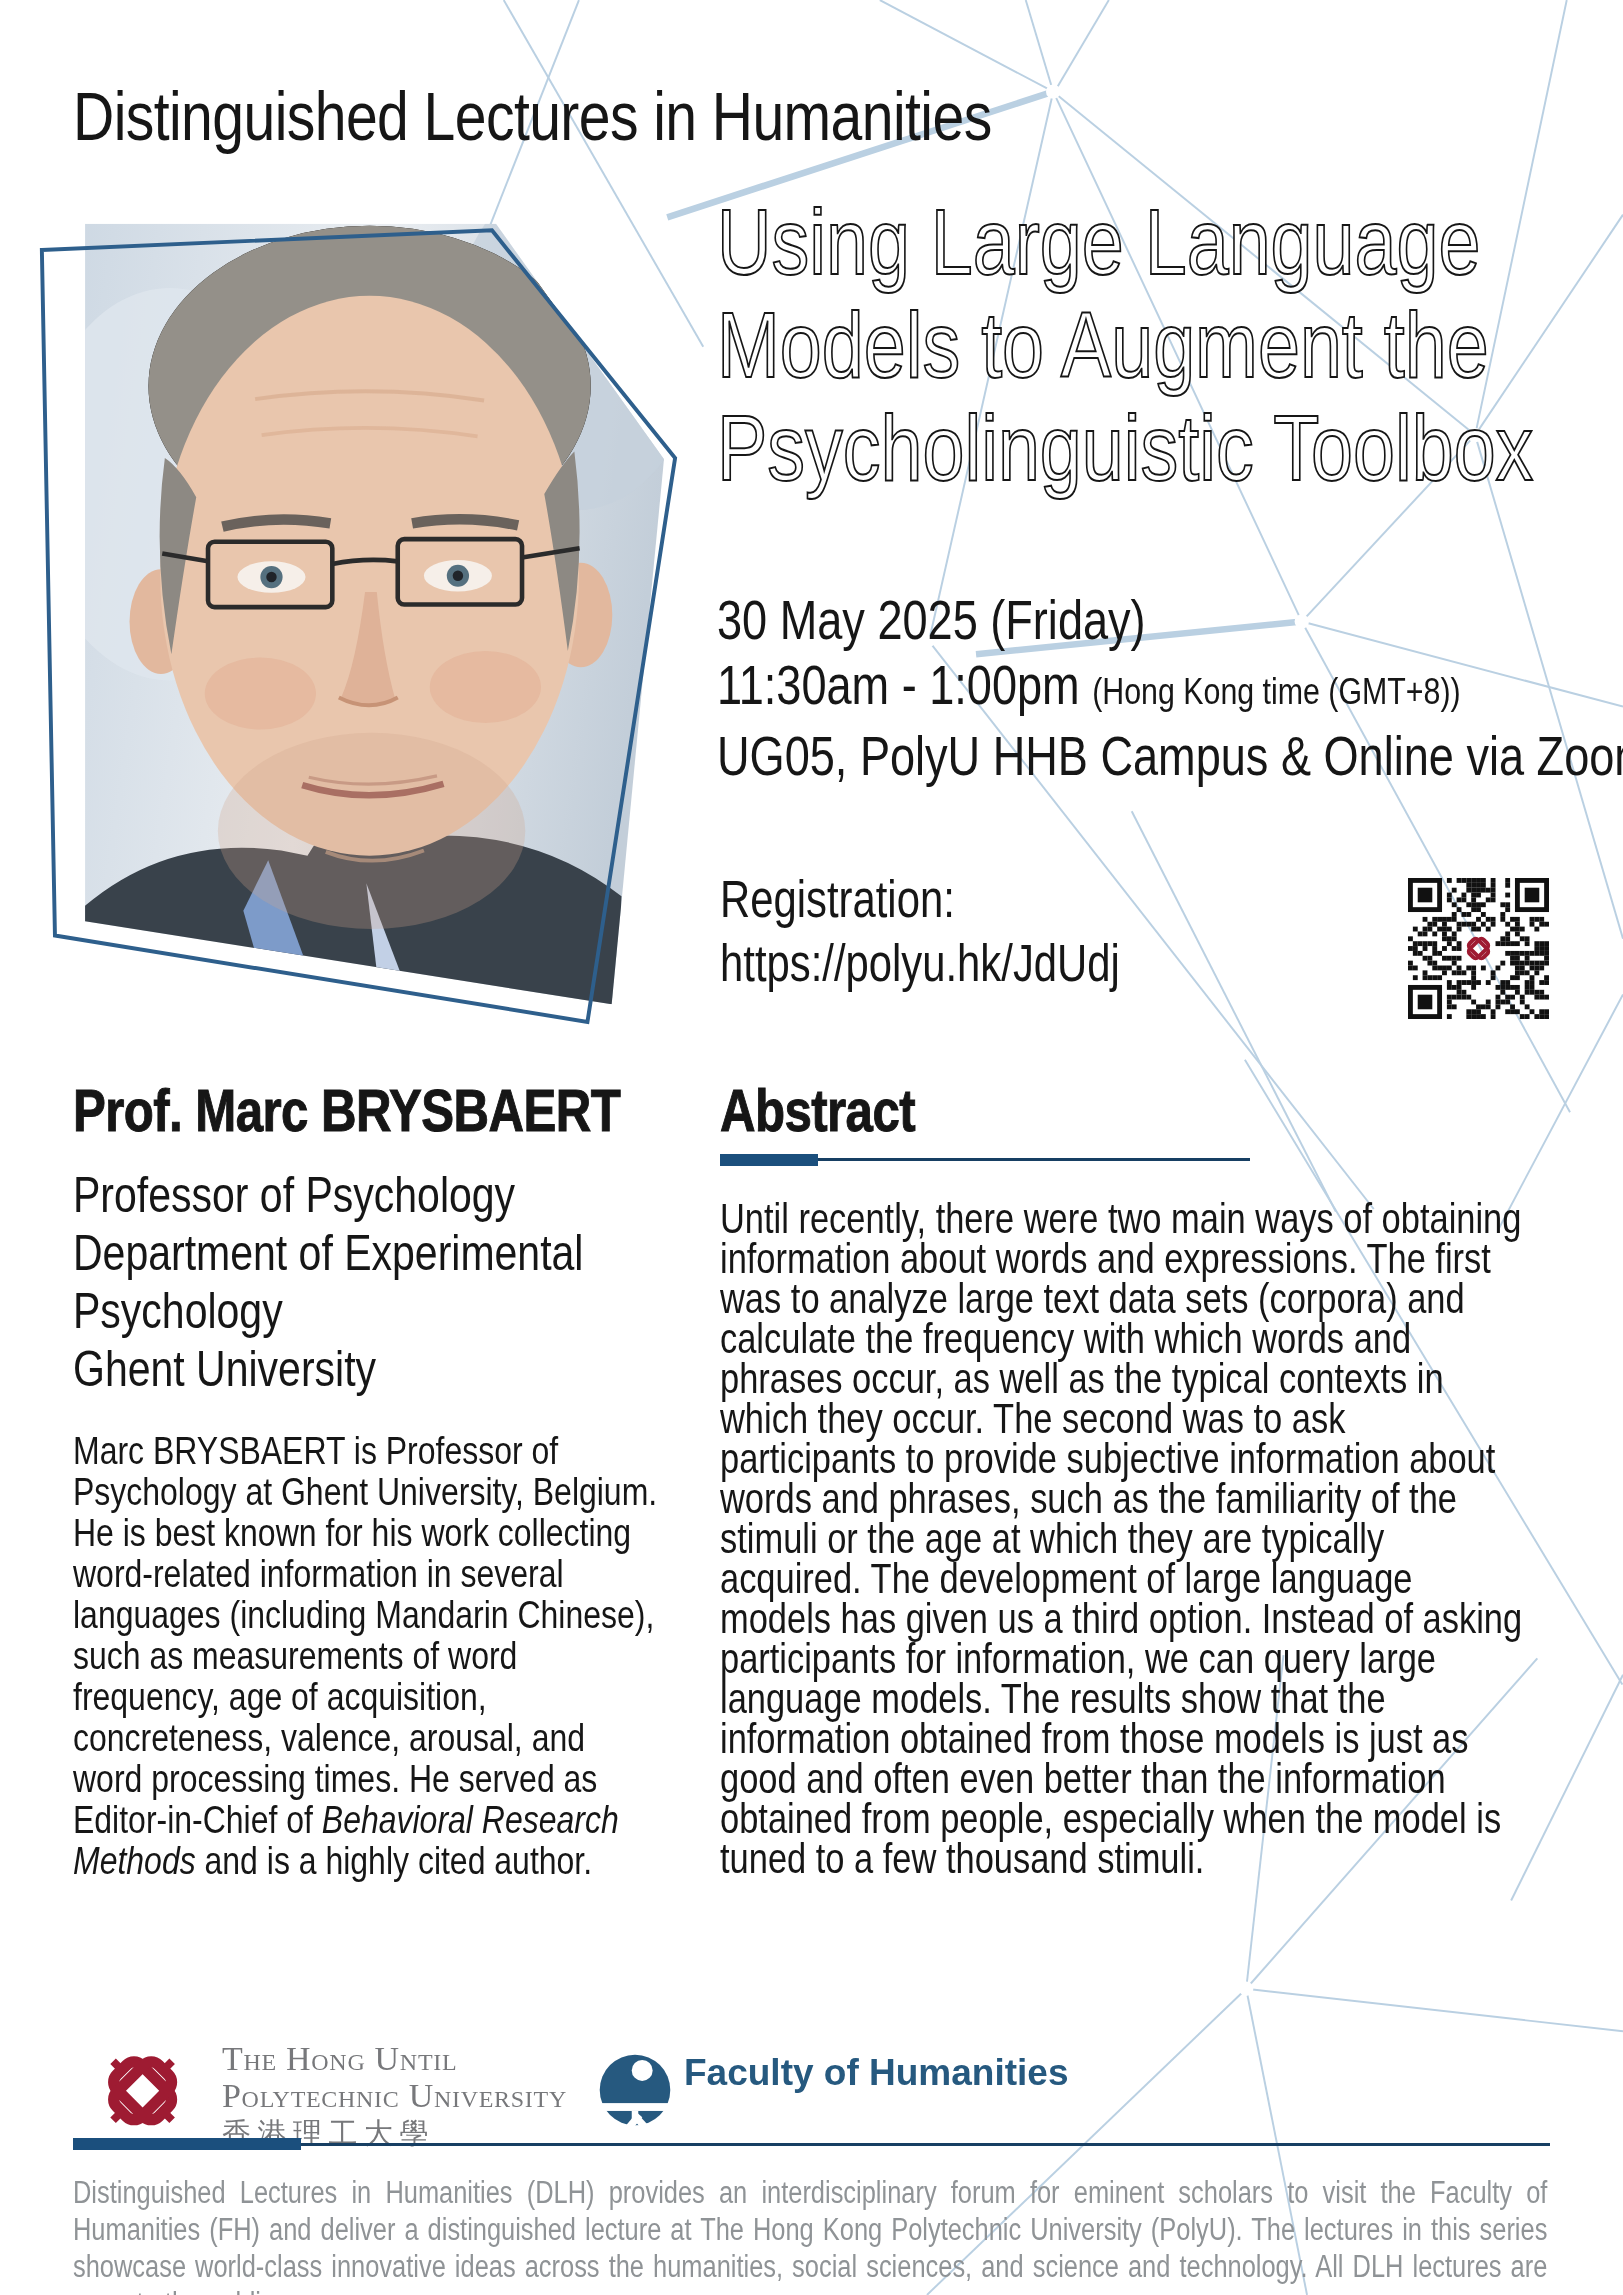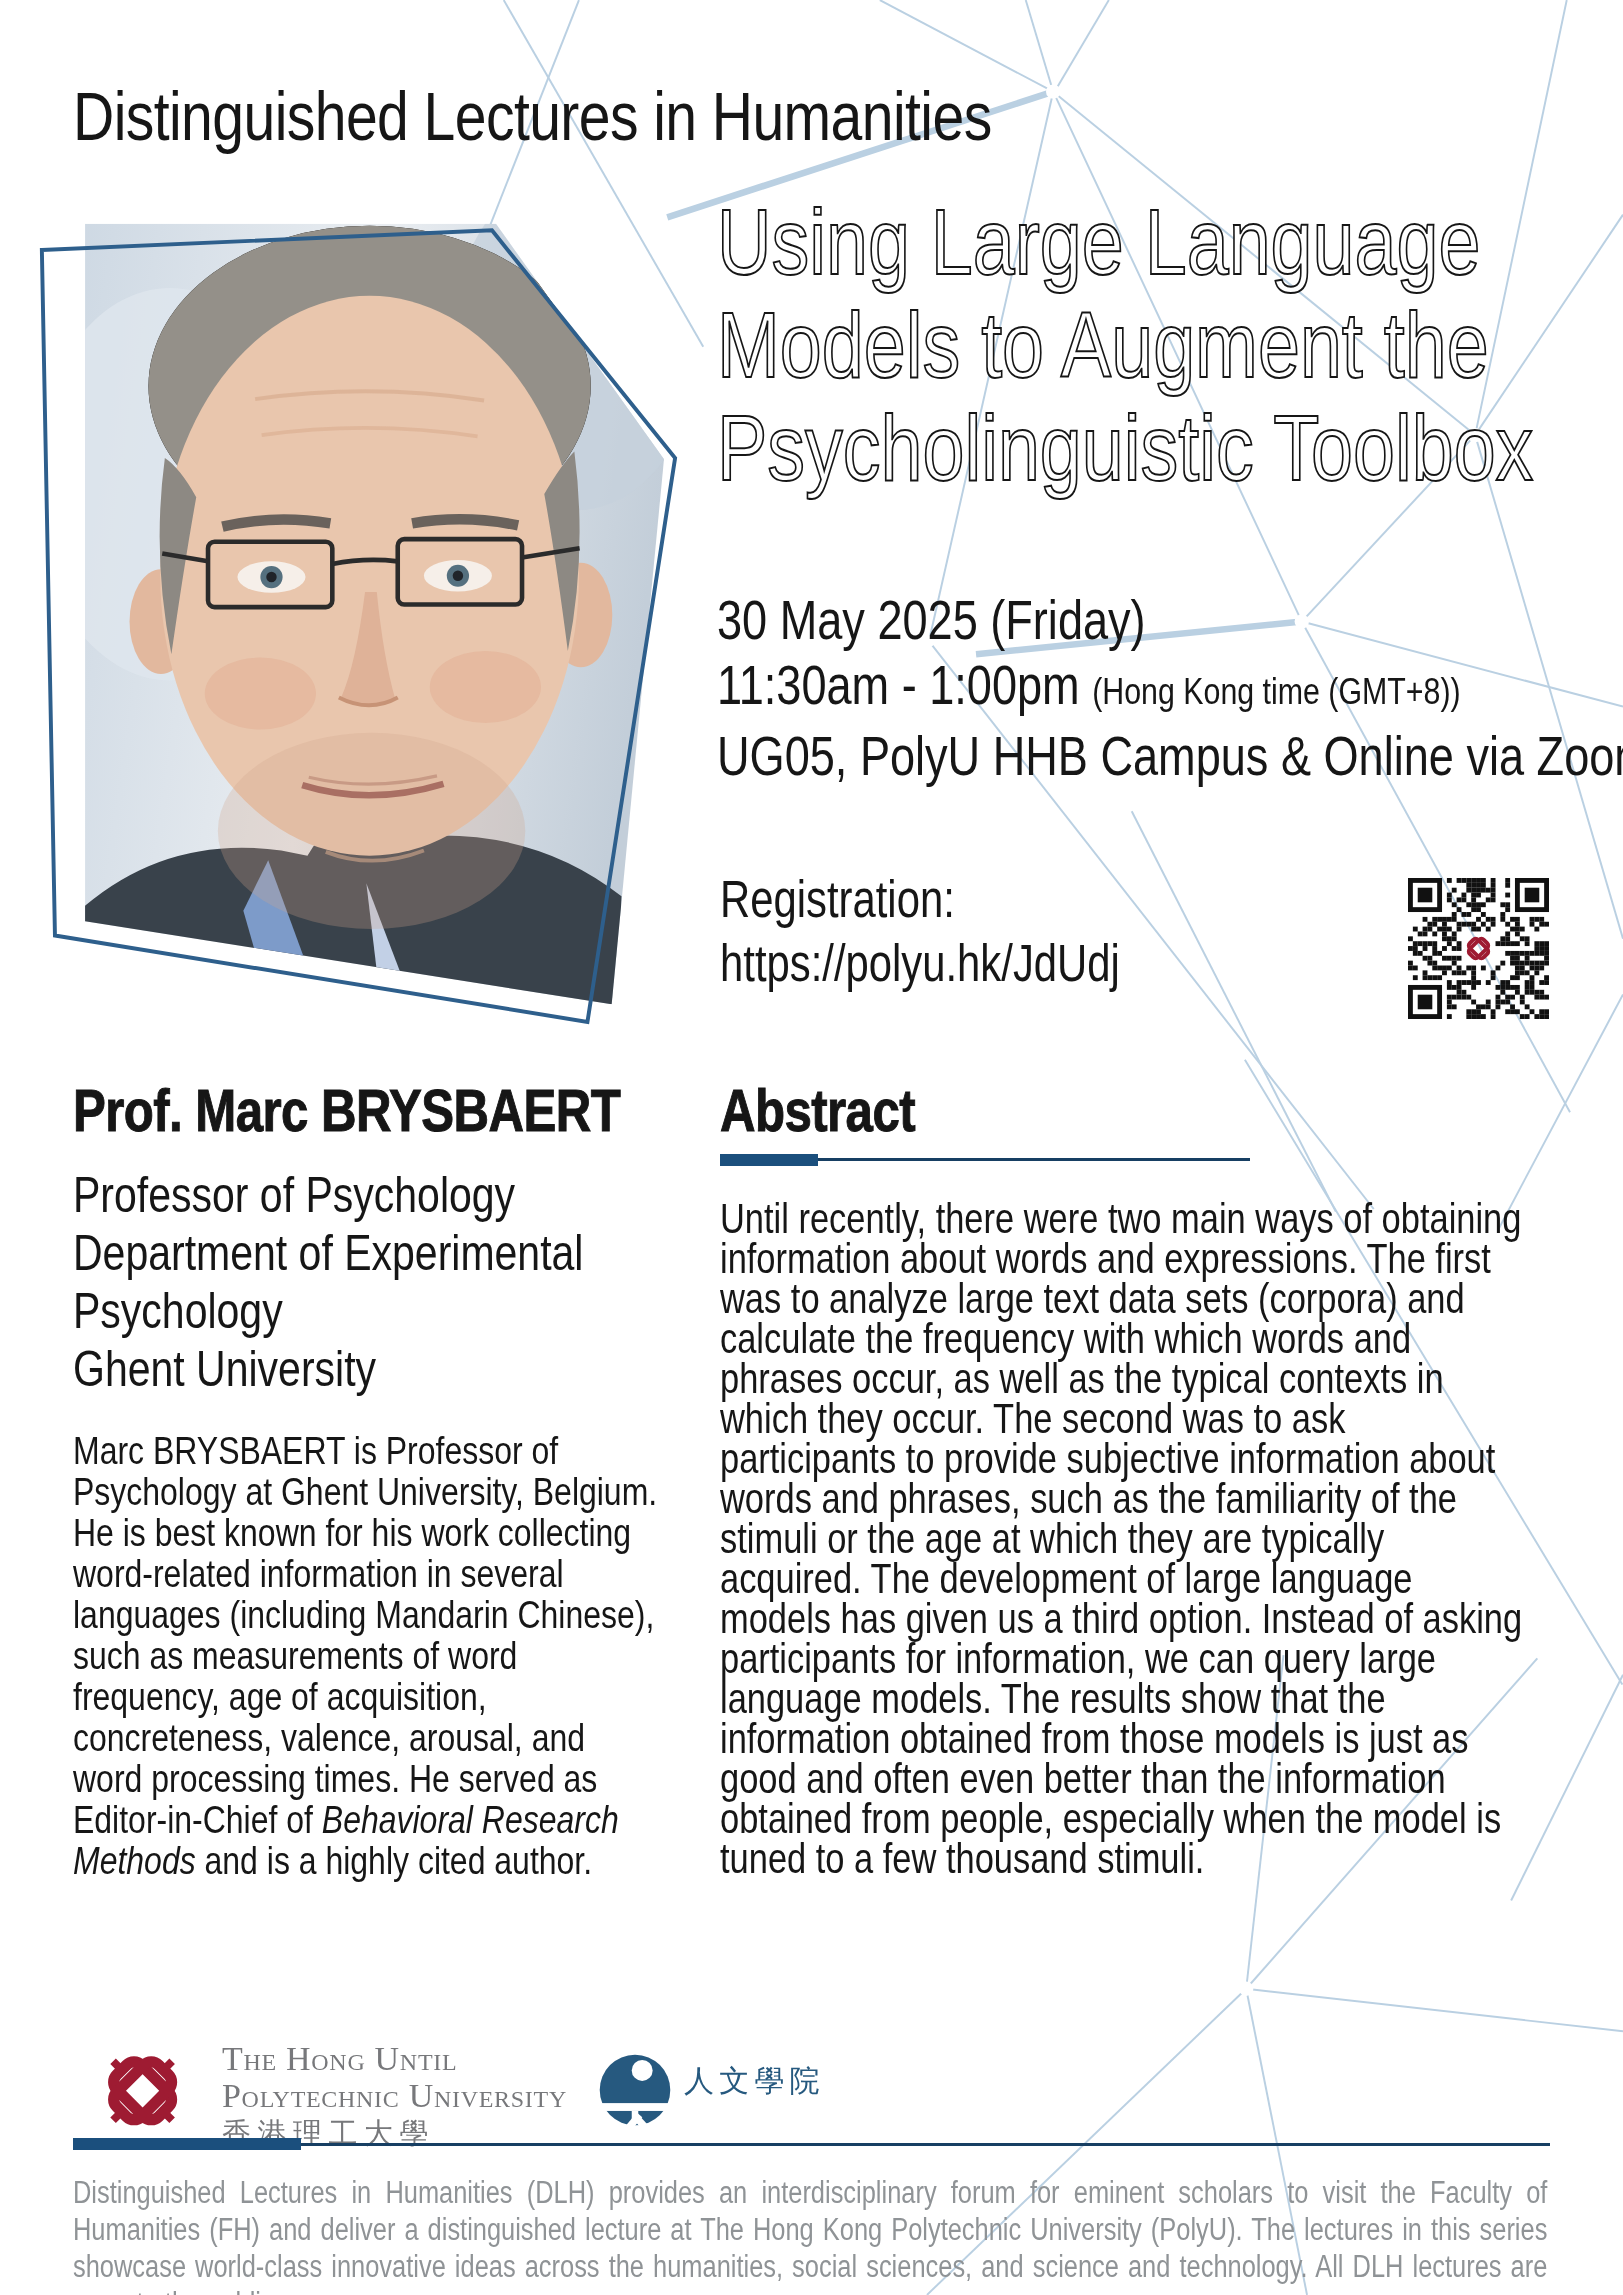--- a/index.html
+++ b/index.html
@@ -504,19 +504,19 @@
 
 <svg class="abs" style="left:599px;top:2043px" width="72" height="98" viewBox="0 0 110 150">
   <circle cx="55" cy="72" r="54" fill="#26597f"></circle>
   <rect x="-5" y="92" width="120" height="12" fill="#ffffff"></rect>
   <circle cx="66" cy="42" r="16" fill="#ffffff"></circle>
   <path d="M55,104 L55,118" stroke="#ffffff" stroke-width="10"></path>
   <path d="M30,148 L62,110" stroke="#ffffff" stroke-width="11"></path>
   <path d="M55,112 L88,148" stroke="#ffffff" stroke-width="11"></path>
 </svg>
 <div class="abs" style="left:684px;top:2052px">
-  <div class="fh-cn" style="margin-top:9.2px">人文學院</div>
+  <div class="fh-name">Faculty of Humanities</div>
 </div>
 
 <div class="rule-thick" style="left:73px;top:2138px;width:228px;height:12.4px"></div>
 <div class="rule-thin" style="left:301px;top:2143px;width:1249px;height:3.3px"></div>
 <div class="abs cx c82 footer-note" style="left:73px;top:2174px">Distinguished Lectures in Humanities (DLH) provides an interdisciplinary forum for eminent scholars to visit the Faculty of Humanities (FH) and deliver a distinguished lecture at The Hong Kong Polytechnic University (PolyU). The lectures in this series showcase world-class innovative ideas across the humanities, social sciences, and science and technology. All DLH lectures are open to the public.</div>
 
 
 </body></html>

